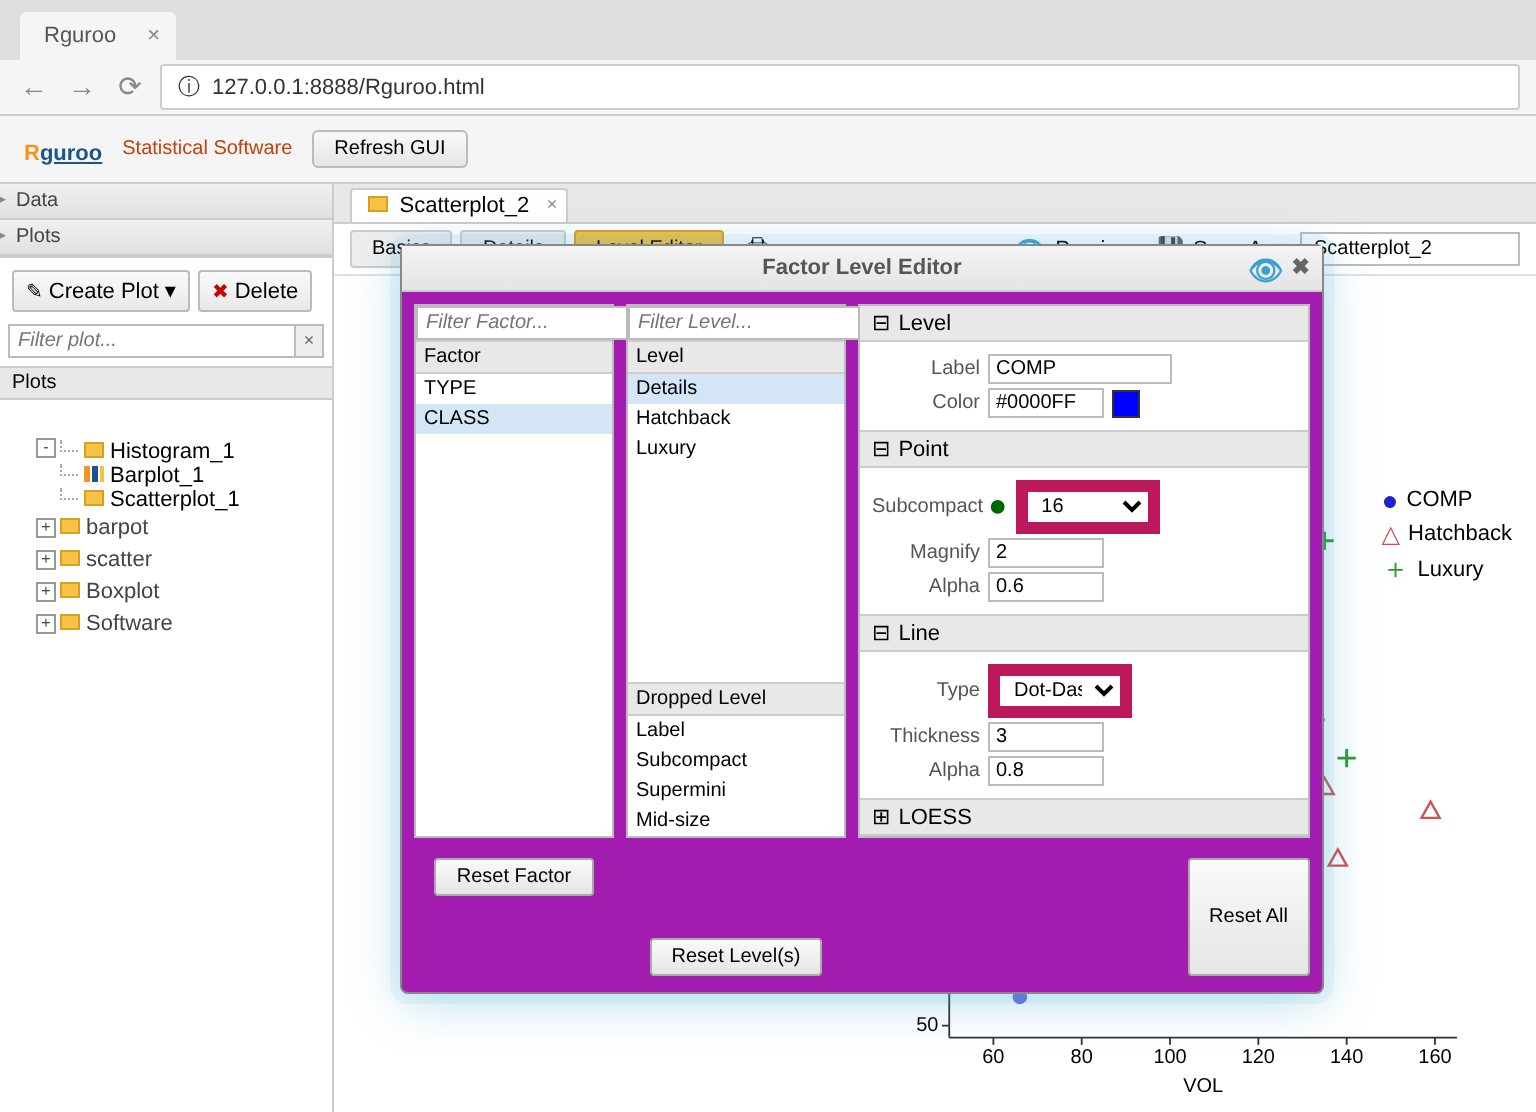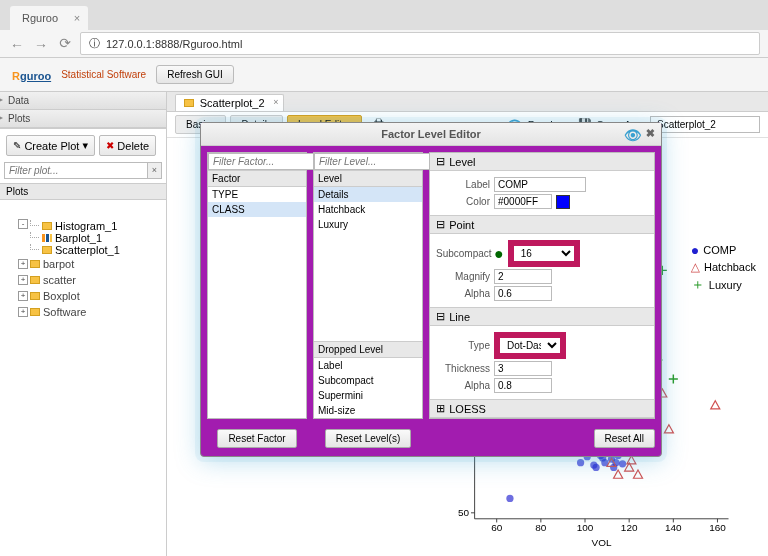--- a/index.html
+++ b/index.html
@@ -70,21 +70,21 @@
 .sec-body{padding:4px 6px;}
 .frow{display:flex;align-items:center;gap:4px;margin:2px 0;}
 .flab{width:54px;text-align:right;font-size:10px;color:#555;}
 .finp{border:1px solid #bbb;padding:1px 3px;font-size:10px;width:58px;}
 .fsel{border:6px solid #be185d;padding:1px 3px;font-size:10px;width:72px;background:#fff;}
 .swatch{width:14px;height:14px;border:1px solid #333;}
 .modal-footer{display:flex;padding:4px 6px 8px;gap:6px;}
 .mfbtn{background:linear-gradient(#fafafa,#e5e5e5);border:1px solid #aaa;border-radius:2px;padding:3px 10px;font-size:10px;}
 .mfsp{flex:1;}
 .mfcol1{width:100px;text-align:center;}
-.mfcol2{width:110px;text-align:center;}
+.mfcol2{width:110px;text-align:center;margin-top:40px;}
 </style>
 </head>
 <body>
 
 <div class="browser-top">
   <div class="tab">
     <span>Rguroo</span>
     <span class="tab-close">×</span>
   </div>
 </div>

